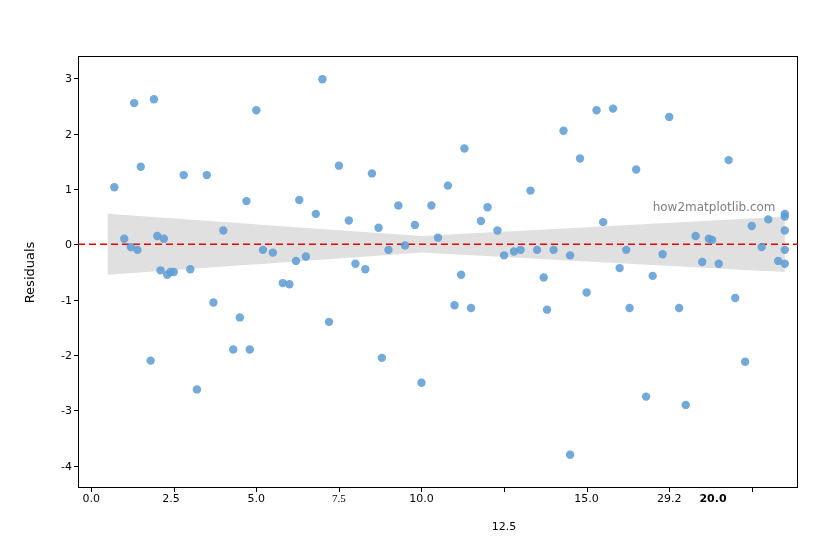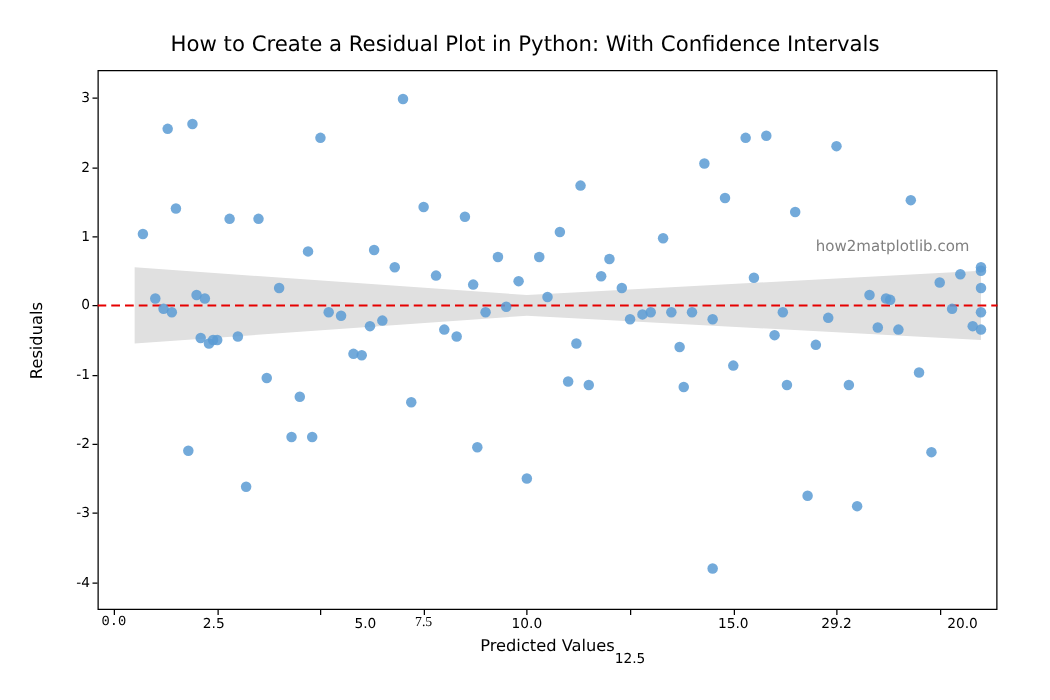--- a/index.html
+++ b/index.html
@@ -82,21 +82,20 @@
     font-size: 12px;
     color: #808080;
     pointer-events: none;
   }
 </style>
 </head>
 <body>
 
 <div class="figure">
 
-  <div class="title">How to Create a Residual Plot in Python: With Confidence Intervals</div>
 
   <div class="ylabel">
     <span>Residuals</span>
   </div>
 
   <div class="axes"></div>
 
   <svg class="plot">
     <g>
         <path d="M 29.724770642201843,157.84615384615387 343.4862385321102,179.99999999999997 706.7889908256882,160.61538461538464 L 706.7889908256882,216 343.4862385321102,196.61538461538464 29.724770642201843,218.76923076923077 Z" fill="#e0e0e0" stroke="none"></path>
@@ -201,40 +200,39 @@
         <circle cx="217.98165137614683" cy="204.9230769230769" r="4.2" fill="#5a9bd4" fill-opacity="0.85"></circle>
         <circle cx="300.5504587155964" cy="171.69230769230768" r="4.2" fill="#5a9bd4" fill-opacity="0.85"></circle>
         <circle cx="383.1192660550459" cy="218.76923076923077" r="4.2" fill="#5a9bd4" fill-opacity="0.85"></circle>
         <circle cx="465.6880733944955" cy="221.53846153846155" r="4.2" fill="#5a9bd4" fill-opacity="0.85"></circle>
         <circle cx="548.256880733945" cy="193.84615384615384" r="4.2" fill="#5a9bd4" fill-opacity="0.85"></circle>
         <circle cx="630.8256880733944" cy="182.7692307692308" r="4.2" fill="#5a9bd4" fill-opacity="0.85"></circle>
         <circle cx="492.11009174311937" cy="398.7692307692307" r="4.2" fill="#5a9bd4" fill-opacity="0.85"></circle>
       </g>
   </svg>
 
-  <div class="xlabel">Predicted Values</div>
 
   <div>
-      <div class="tick x" style="left: 91.211px; font-family: Liberation Mono, monospace;">0.0</div>
+      <div class="tick x" style="left: 91.211px;">0.0</div>
       <div class="tickmark x" style="left: 91.211px;"></div>
       <div class="tick x" style="left: 171px;">2.5</div>
       <div class="tickmark x" style="left: 173.78px;"></div>
-      <div class="tick x" style="left: 256.349px; margin-left: 36px;">5.0</div>
+      <div class="tick x" style="left: 256.349px;">5.0</div>
       <div class="tickmark x" style="left: 256.349px;"></div>
       <div class="tick x" style="left: 338.917px; font-family: Liberation Serif, serif;">7.5</div>
       <div class="tickmark x" style="left: 338.917px;"></div>
       <div class="tick x" style="left: 421.486px; text-align: center;">10.0</div>
       <div class="tickmark x" style="left: 421.486px;"></div>
       <div class="tick x" style="left: 504.055px; margin-top: 28px;">12.5</div>
       <div class="tickmark x" style="left: 504.055px;"></div>
       <div class="tick x" style="left: 586.624px;">15.0</div>
       <div class="tickmark x" style="left: 586.624px;"></div>
       <div class="tick x" style="left: 669.193px;">29.2</div>
       <div class="tickmark x" style="left: 669.193px;"></div>
-      <div class="tick x" style="left: 770px;">20.0</div>
+      <div class="tick x" style="left: 713px; font-weight: bold;">20.0</div>
       <div class="tickmark x" style="left: 751.761px;"></div>
     </div>
   <div>
       <div class="tick y" style="top: 465.846px;">-4</div>
       <div class="tickmark y" style="top: 465.846px;"></div>
       <div class="tick y" style="top: 410.462px;">-3</div>
       <div class="tickmark y" style="top: 410.462px;"></div>
       <div class="tick y" style="top: 355.077px;">-2</div>
       <div class="tickmark y" style="top: 355.077px;"></div>
       <div class="tick y" style="top: 299.692px;">-1</div>
@@ -242,15 +240,15 @@
       <div class="tick y" style="top: 244.308px;">0</div>
       <div class="tickmark y" style="top: 244.308px;"></div>
       <div class="tick y" style="top: 188.923px;">1</div>
       <div class="tickmark y" style="top: 188.923px;"></div>
       <div class="tick y" style="top: 133.538px;">2</div>
       <div class="tickmark y" style="top: 133.538px;"></div>
       <div class="tick y" style="top: 78.1538px;">3</div>
       <div class="tickmark y" style="top: 78.1538px;"></div>
     </div>
 
-  <div class="watermark" style="left: 652.679px; top: 190px;">how2matplotlib.com</div>
+  <div class="watermark" style="left: 652.679px; top: 200px;">how2matplotlib.com</div>
 
 </div>
 
 </body></html>

